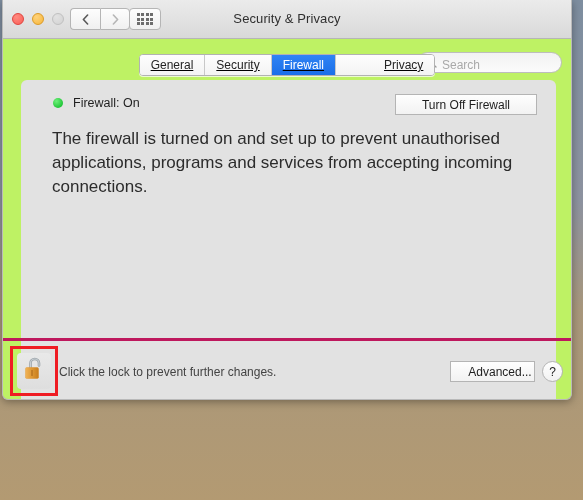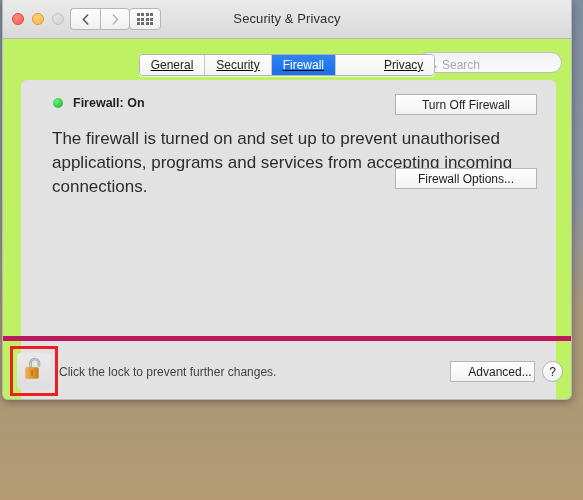--- a/index.html
+++ b/index.html
@@ -176,21 +176,21 @@
   }
   .statusdot {
     width: 10px;
     height: 10px;
     border-radius: 50%;
     background: radial-gradient(circle at 35% 32%, #6ef07a, #23c739 70%, #1fae31);
     margin-right: 10px;
   }
   .statustext {
     font-size: 12.5px;
-    font-weight: bold;
+    font-weight: normal;
     color: #1f1f1f;
   }
 
   .btn {
     background: linear-gradient(to bottom, #fefefe, #f2f2f2);
     border: 1px solid #b4b4b4;
     border-radius: 0;
     font-size: 12px;
     color: #1e1e1e;
     display: flex;
@@ -224,21 +224,21 @@
     color: #2c2c2c;
     line-height: 1.42;
   }
 
   
   .bottombar {
     position: absolute;
     left: 0; right: 0;
     bottom: 0;
     height: 58px;
-    border-top: 5px solid #be185d;
+    border-top: 3px solid #be185d;
   }
 
   .lockhighlight {
     position: absolute;
     left: 7px;
     top: 5px;
     width: 48px;
     height: 50px;
     border: 3px solid #ef1c23;
     box-sizing: border-box;
@@ -353,21 +353,20 @@
 
     <div class="statusrow">
       <span class="statusdot"></span>
       <span class="statustext">Firewall: On</span>
     </div>
 
     <div class="btn btn-turnoff">Turn Off Firewall</div>
 
     <div class="desc">The firewall is turned on and set up to prevent unauthorised applications, programs and services from accepting incoming connections.</div>
 
-    <div class="btn btn-options">Firewall Options...</div>
   </div>
 
   <div class="bottombar">
 
     <div class="lockbtn">
       <span>
         <svg width="22" height="26" viewBox="0 0 22 26">
           <path d="M7.5,12 L7.5,7.2 A4.2,4.2 0 0 1 16,7.2 L16,9.4" fill="none" stroke="#9aa2a8" stroke-width="2.6" stroke-linecap="round"></path>
           <path d="M7.5,12 L7.5,7.2 A4.2,4.2 0 0 1 16,7.2 L16,9.4" fill="none" stroke="#c9d0d4" stroke-width="1.1" stroke-linecap="round"></path>
           <rect x="2.5" y="11.5" width="13" height="11" rx="1.3" fill="#d98e2b"></rect>

